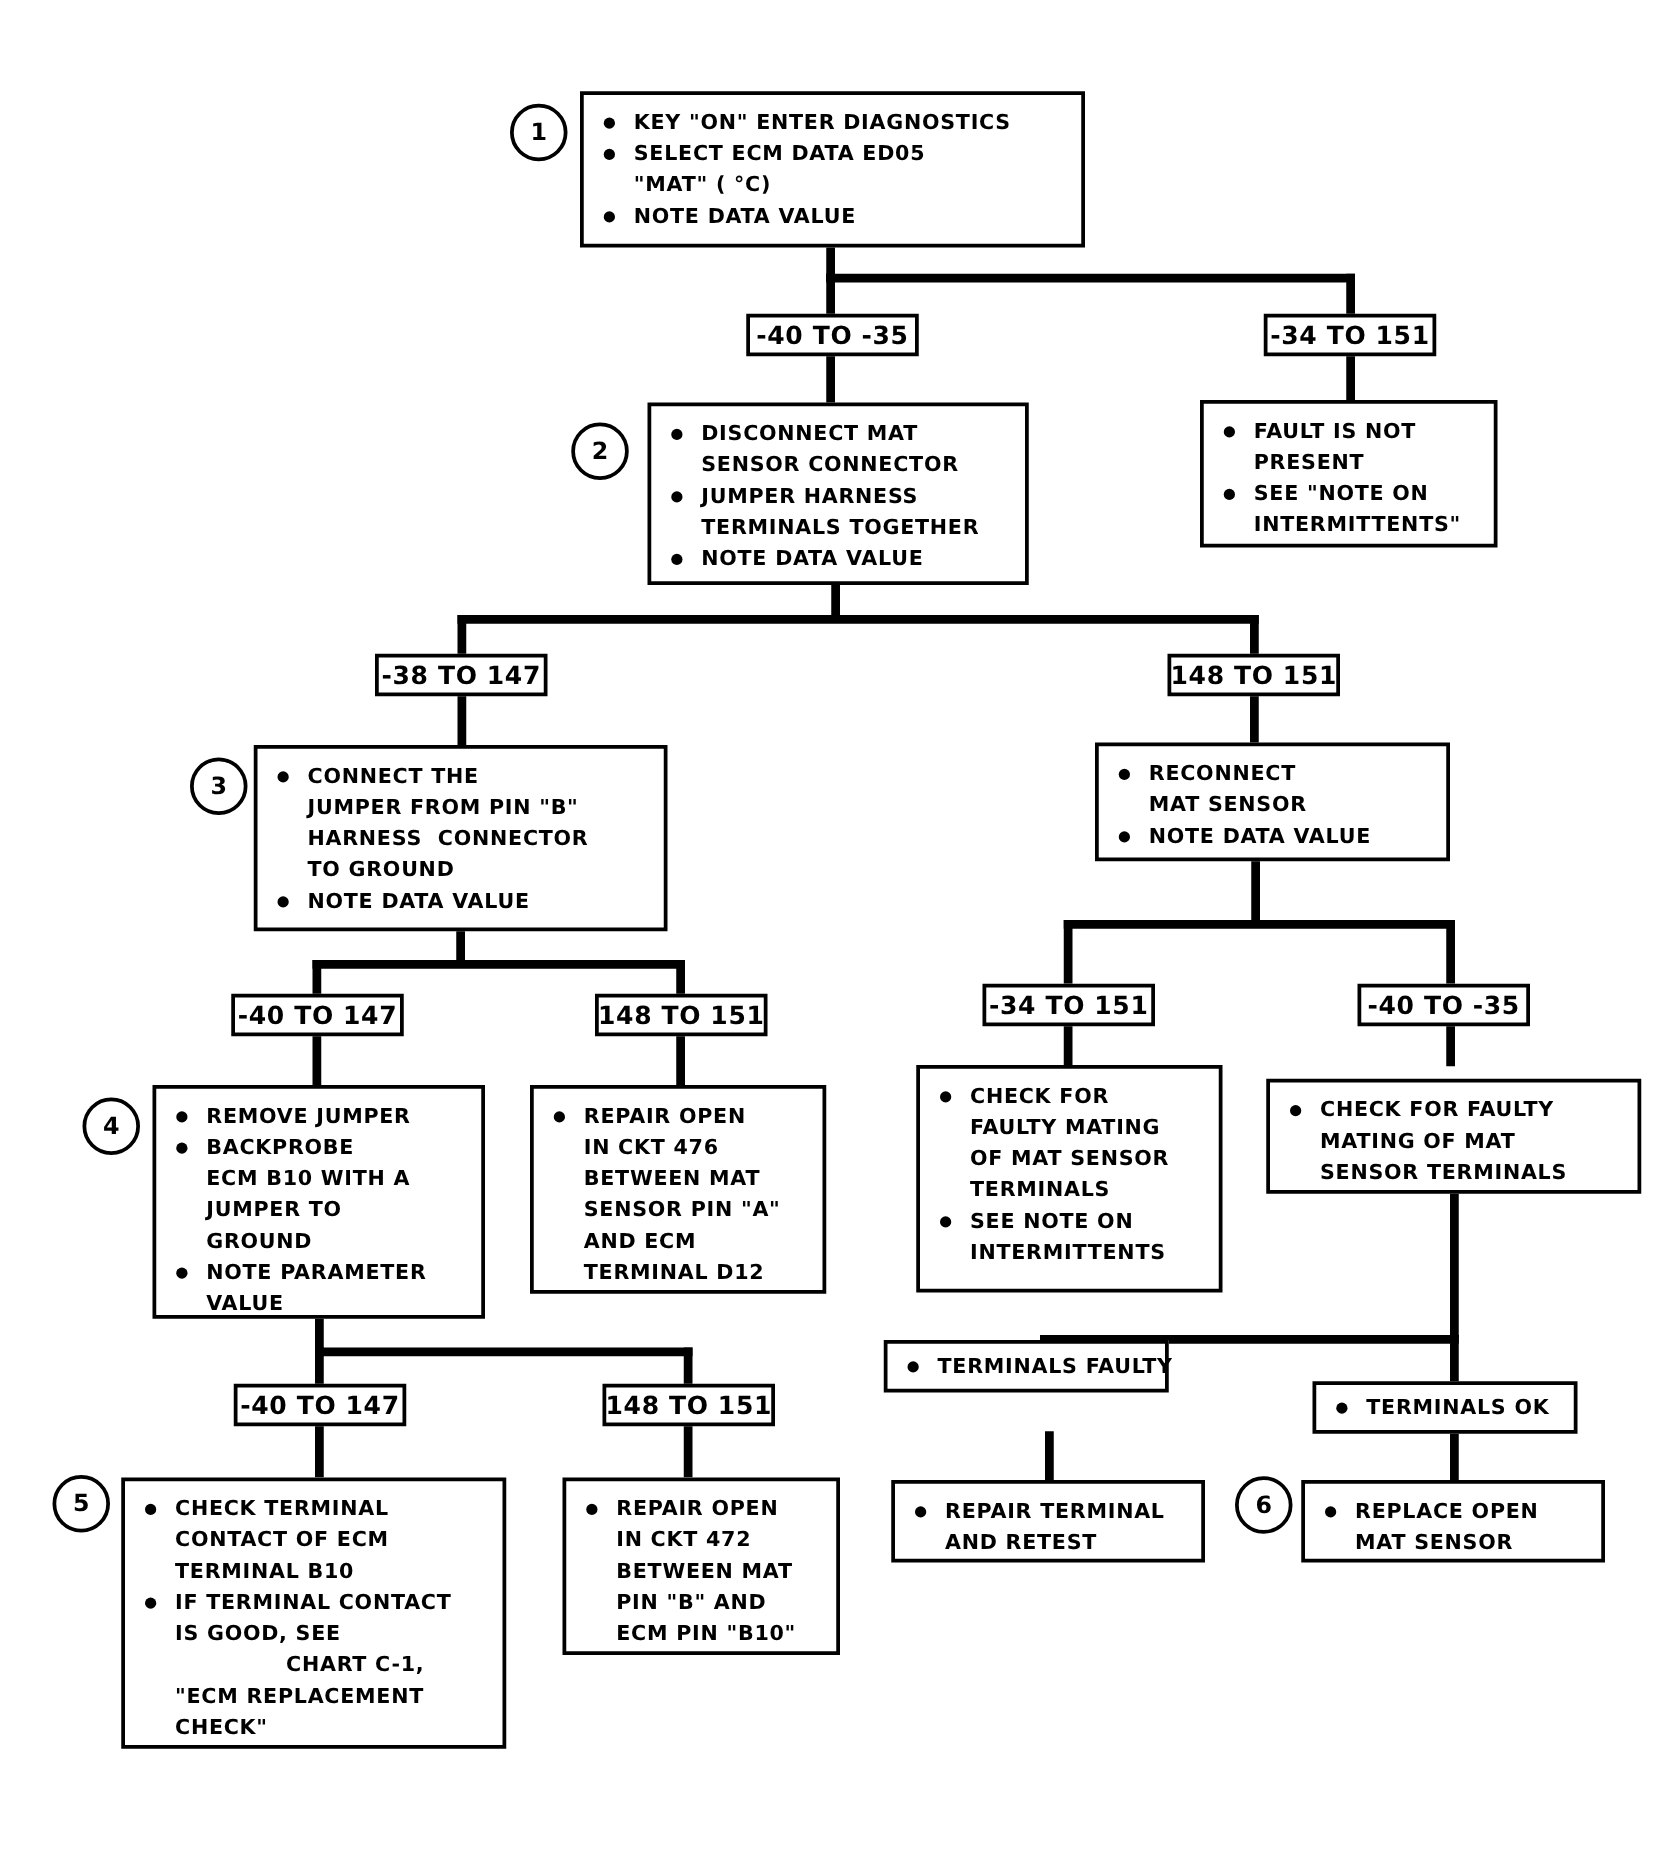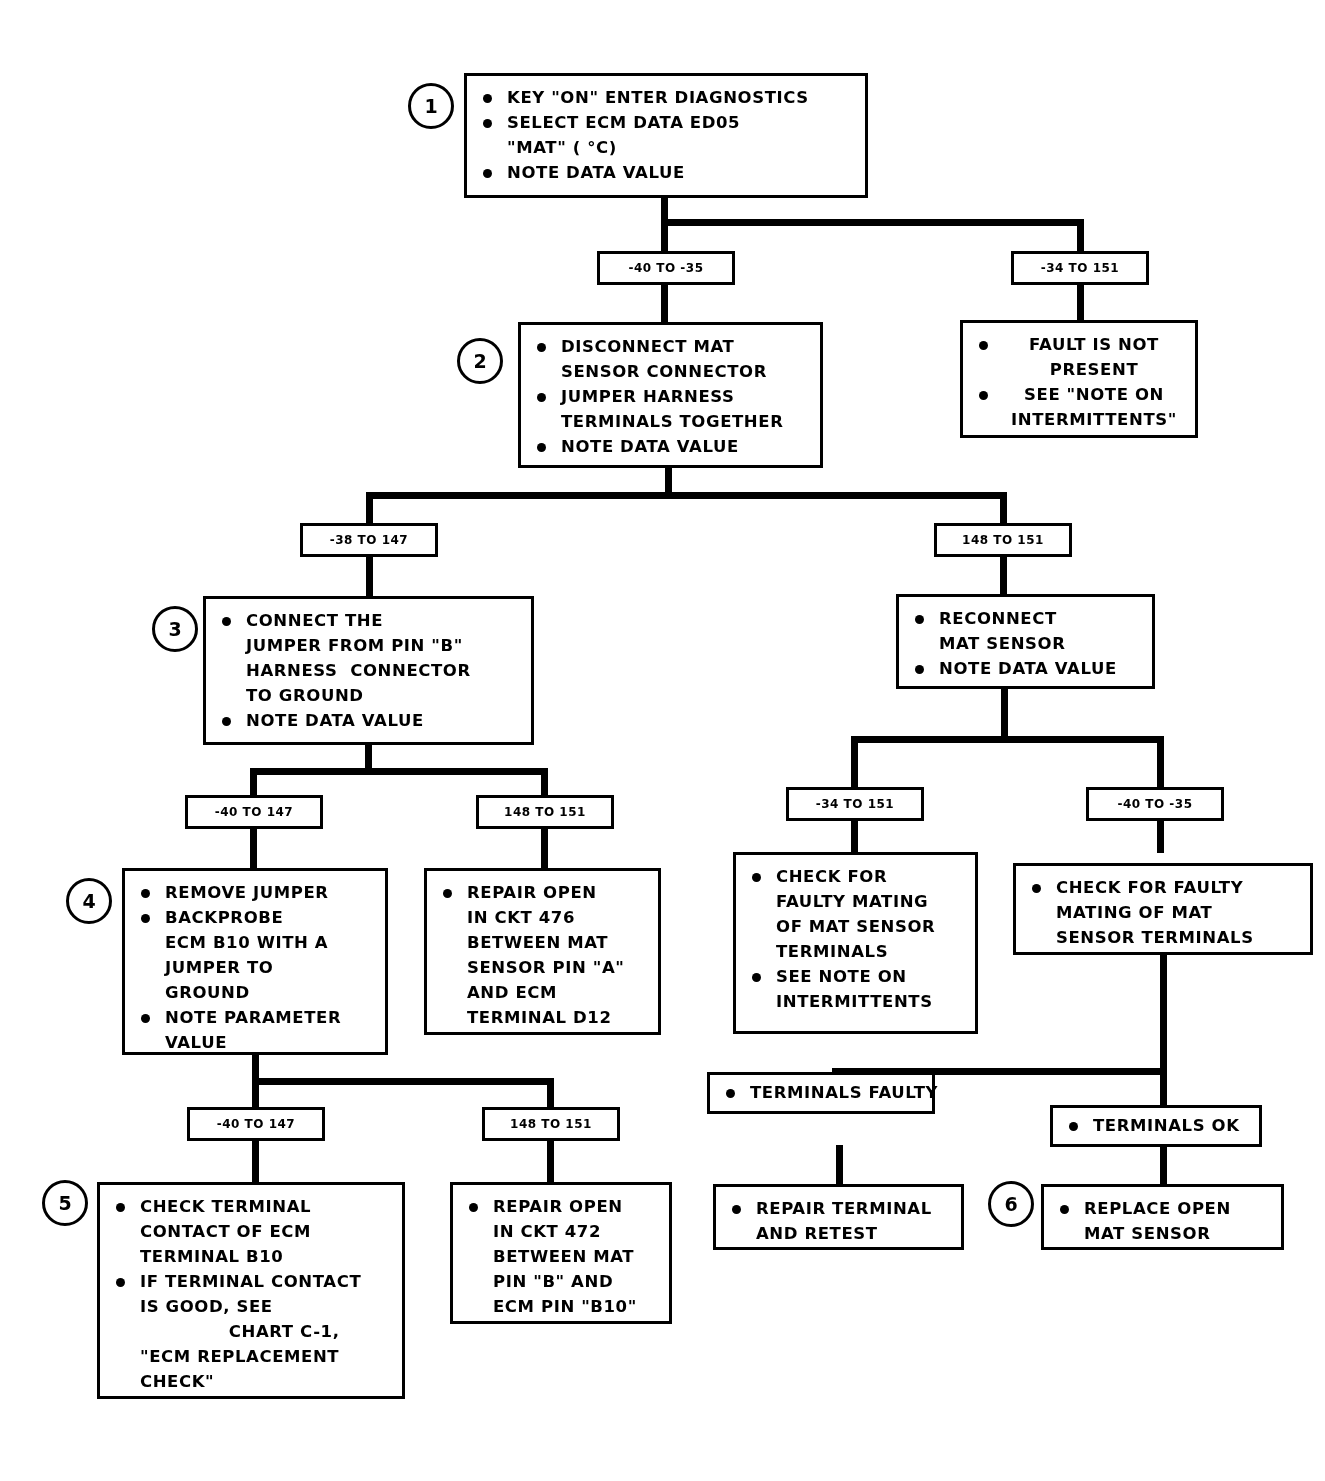--- a/index.html
+++ b/index.html
@@ -56,21 +56,21 @@
     position: absolute;
     box-sizing: border-box;
     border: 3px solid #000;
     background: #fff;
     z-index: 6;
     display: flex;
     align-items: center;
     justify-content: center;
   }
   .range span {
-    font-size: 12px;
+    font-size: 20px;
     font-weight: 700;
     letter-spacing: 0.5px;
     color: #000;
     white-space: nowrap;
   }
   
   .step-circle {
     position: absolute;
     box-sizing: border-box;
     border: 3px solid #000;
@@ -200,21 +200,21 @@
   <div class="node" style="left:518px; top:322px; width:305px; height:146px;">
     <div class="lines">
       <span class="line bullet">DISCONNECT MAT</span>
       <span class="line cont">SENSOR CONNECTOR</span>
       <span class="line bullet">JUMPER HARNESS</span>
       <span class="line cont">TERMINALS TOGETHER</span>
       <span class="line bullet">NOTE DATA VALUE</span>
     </div>
   </div>
 
-  <div class="node" style="left:960px; top:320px; width:238px; height:118px;text-align:center;">
+  <div class="node" style="left:960px; top:320px; width:238px; height:118px;">
     <div class="lines">
       <span class="line bullet">FAULT IS NOT</span>
       <span class="line cont">PRESENT</span>
       <span class="line bullet">SEE "NOTE ON</span>
       <span class="line cont">INTERMITTENTS"</span>
     </div>
   </div>
 
   <div class="range" style="left:300px; top:523px; width:138px; height:34px;">
     <span>-38 TO 147</span>
@@ -227,21 +227,21 @@
   <div class="node" style="left:203px; top:596px; width:331px; height:149px;">
     <div class="lines">
       <span class="line bullet">CONNECT THE</span>
       <span class="line cont">JUMPER FROM PIN "B"</span>
       <span class="line cont">HARNESS  CONNECTOR</span>
       <span class="line cont">TO GROUND</span>
       <span class="line bullet">NOTE DATA VALUE</span>
     </div>
   </div>
 
-  <div class="node" style="left:876px; top:594px; width:259px; height:95px;margin-left:20px;">
+  <div class="node" style="left:876px; top:594px; width:284px; height:95px;">
     <div class="lines">
       <span class="line bullet">RECONNECT</span>
       <span class="line cont">MAT SENSOR</span>
       <span class="line bullet">NOTE DATA VALUE</span>
     </div>
   </div>
 
   <div class="range" style="left:185px; top:795px; width:138px; height:34px;">
     <span>-40 TO 147</span>
   </div>

